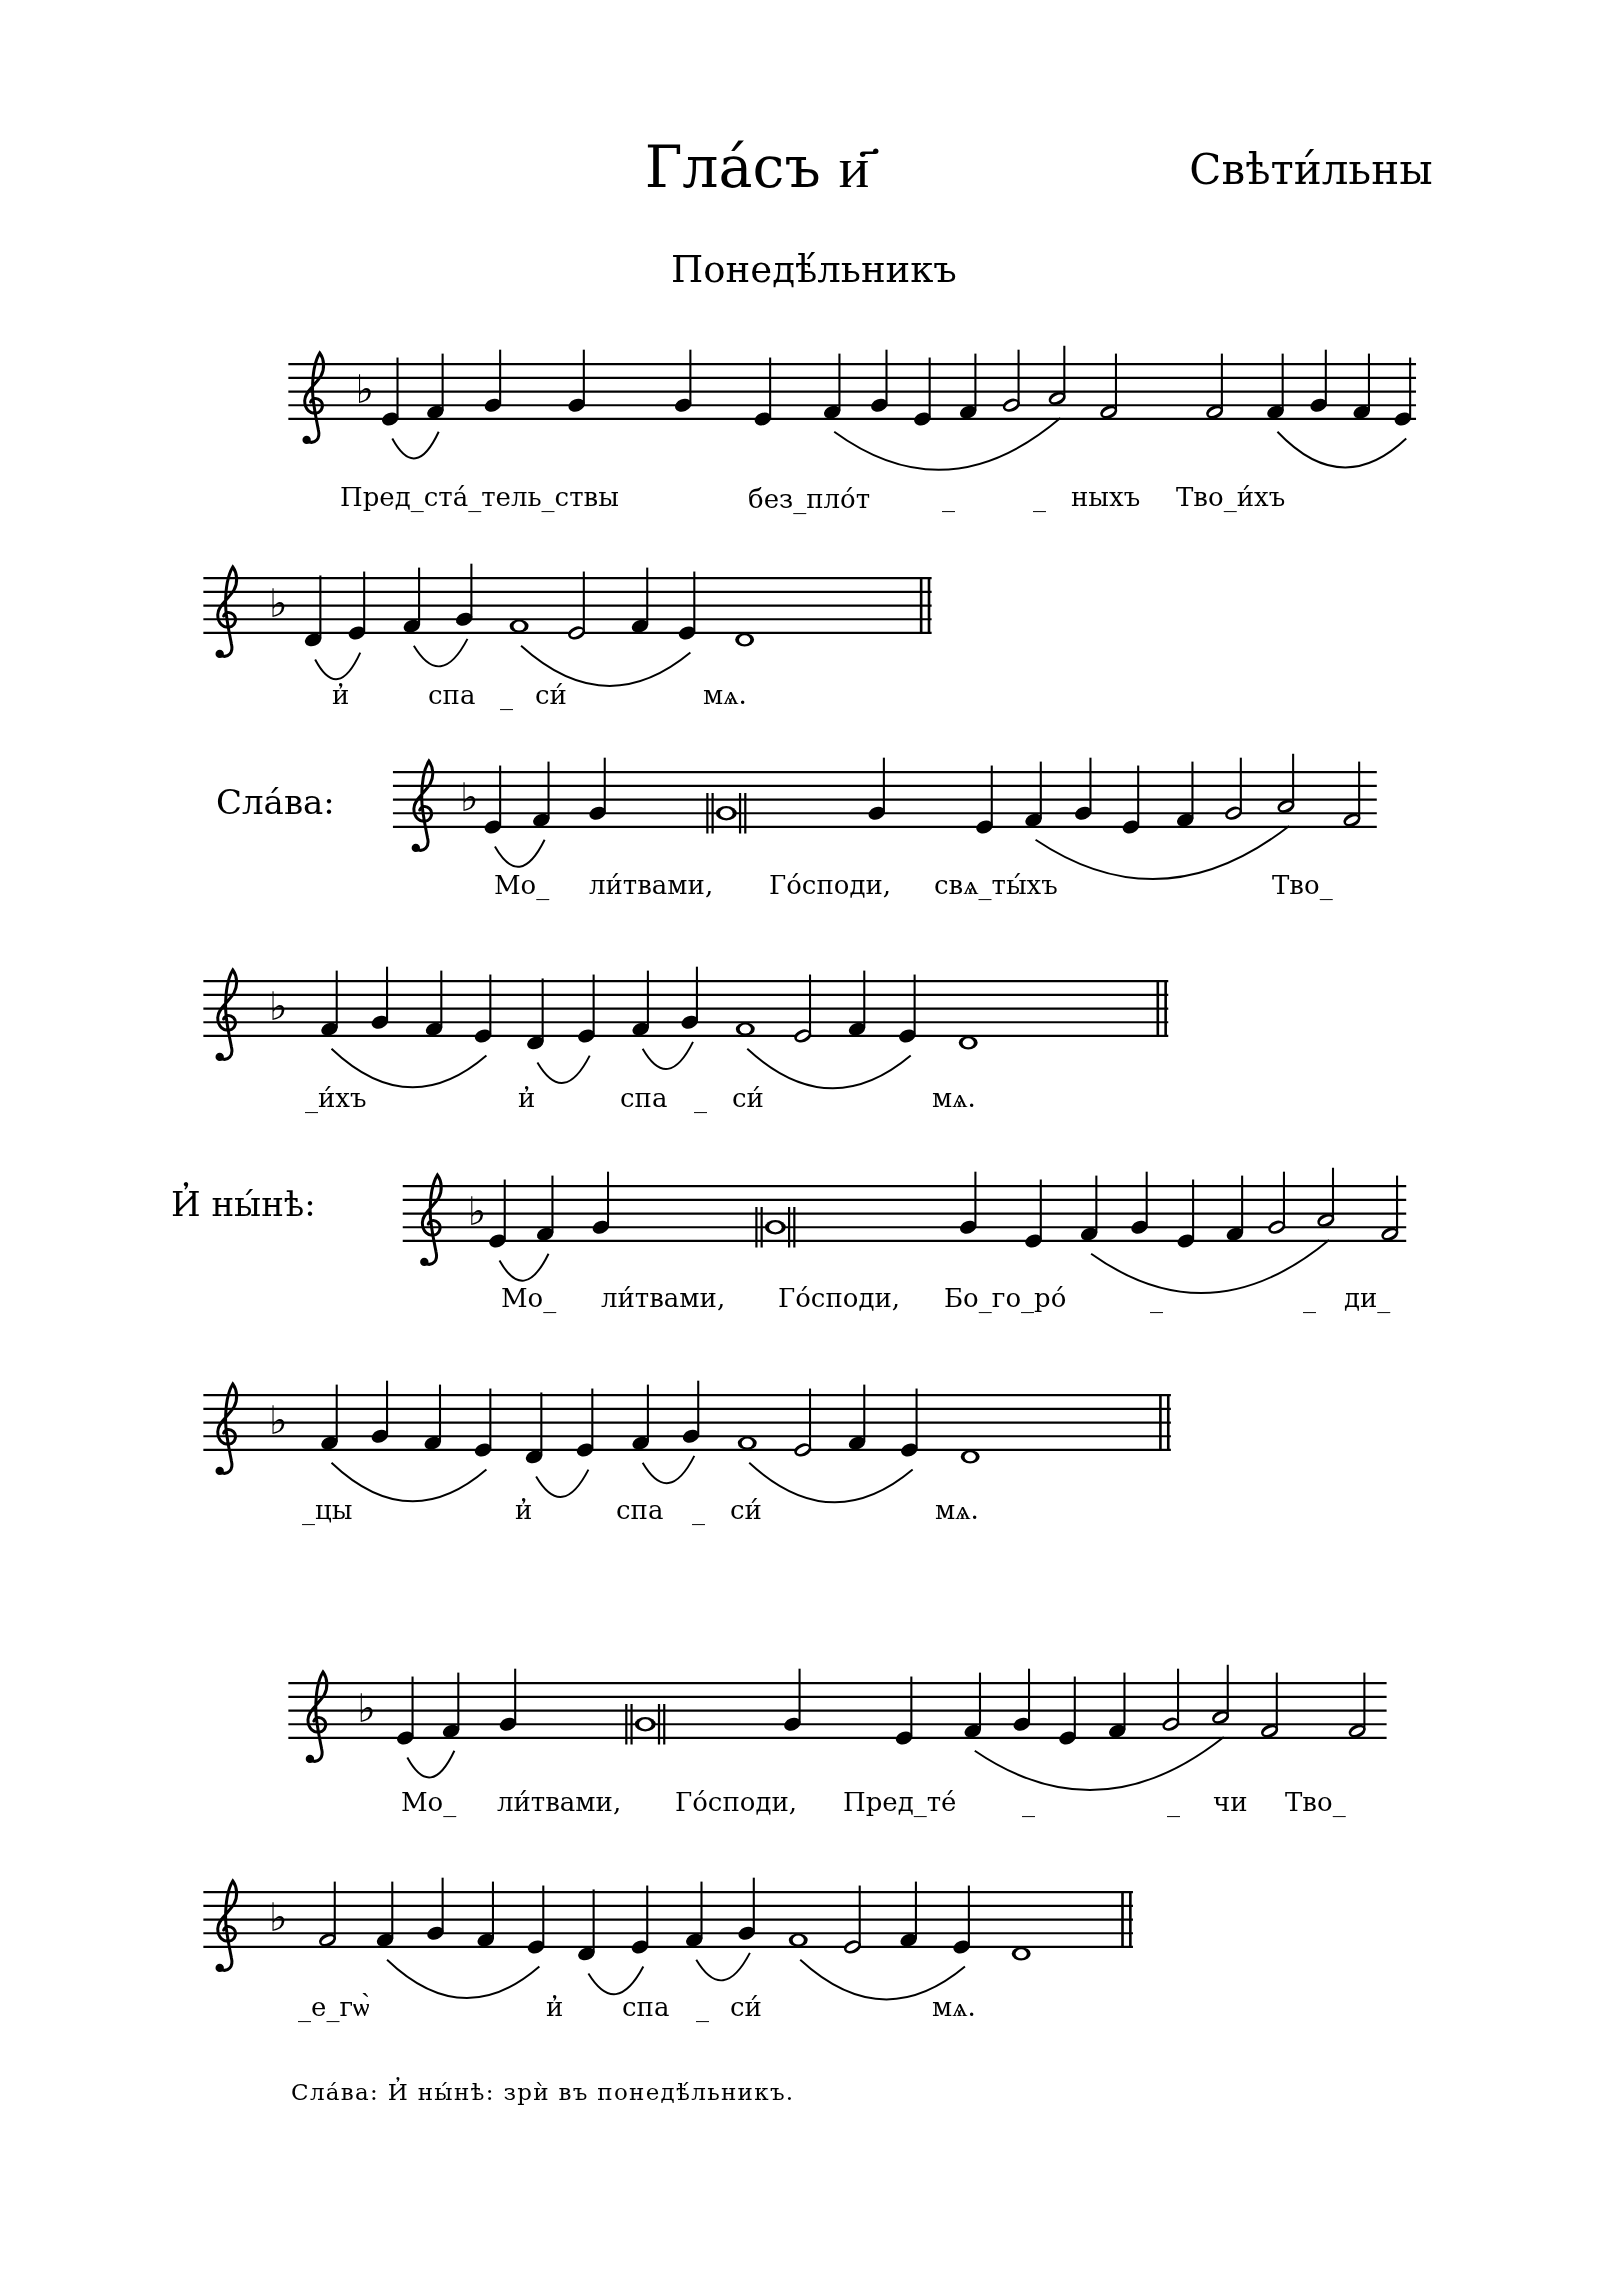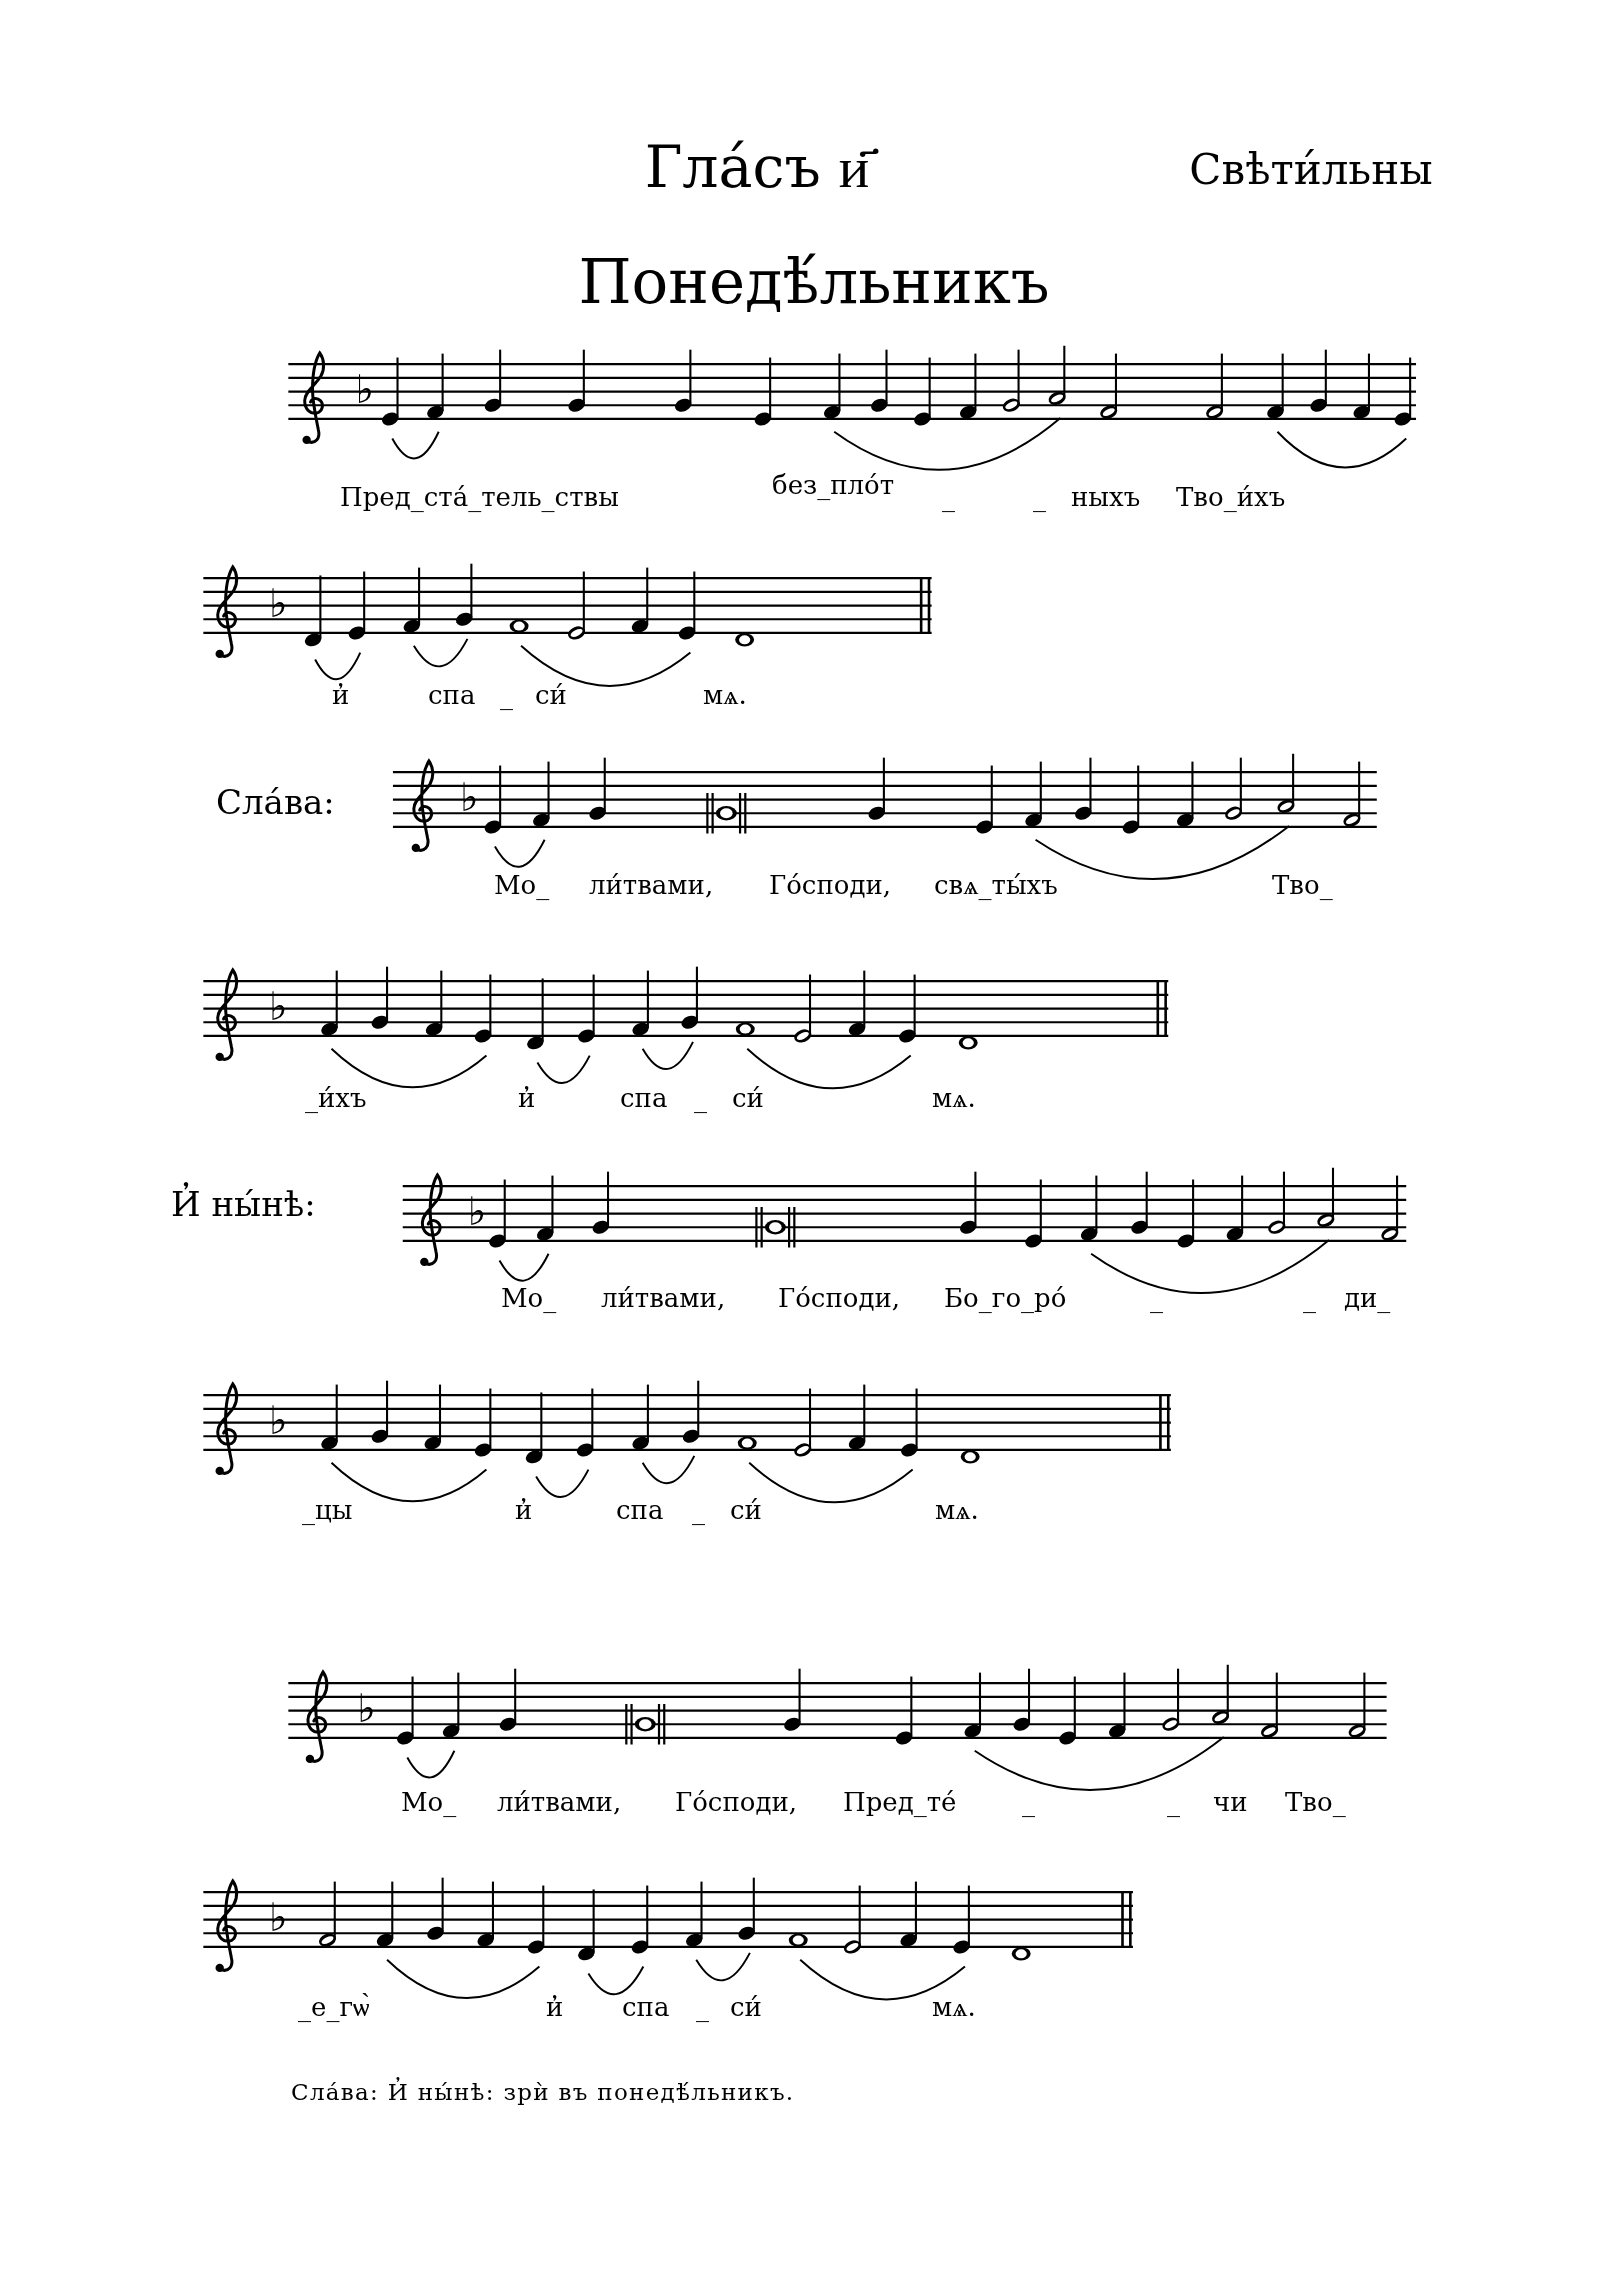--- a/index.html
+++ b/index.html
@@ -1,21 +1,21 @@
 <!DOCTYPE html>
 <html style="font-size:10.5px"><head>
 <meta charset="utf-8">
 <style>
   html,body{margin:0;padding:0;background:#fff;}
   #page{position:relative;width:1622px;height:2295px;background:#ffffff;color:#000;
         font-family:"DejaVu Serif", serif; overflow:hidden;}
   .t{position:absolute;white-space:nowrap;line-height:1;color:#000;}
   .header-left{font-size:57px;}
   .header-right{font-size:42px;}
-  .title{font-size:61px;}
+  .title{font-size:37px;}
   .syslabel{font-size:34px;}
   .lyric{font-size:26px;}
   .footer{font-size:23px;letter-spacing:1.3px;}
   .center{transform:translateX(-50%);}
   svg{position:absolute;left:0;}
 </style>
 </head>
 <body>
 
 <div id="page">
@@ -108,21 +108,21 @@
       </g>
       <g>
         <ellipse cx="2145" cy="641" rx="13" ry="9.3" fill="#000" transform="rotate(-21 2145 641)"></ellipse>
         <line x1="2156" y1="639" x2="2156" y2="547" stroke="#000" stroke-width="3.2"></line>
       </g>
       <path d="M 599,671 Q 634.5,736.62 670,660.5" fill="none" stroke="#000" stroke-width="3"></path>
       <path d="M 1275,660.5 Q 1448,786.62 1621,639.5" fill="none" stroke="#000" stroke-width="3"></path>
       <path d="M 1953,660.5 Q 2051.5,764.34 2150,671" fill="none" stroke="#000" stroke-width="3"></path>
     </svg>
     <div class="t lyric" style="left: 340px; top: 484px;">Пред_ста́_тель_ствы</div>
-    <div class="t lyric" style="left: 748px; top: 472px; margin-left: 24px;">без_пло́т</div>
+    <div class="t lyric" style="left: 748px; top: 486px;">без_пло́т</div>
     <div class="t lyric" style="left: 942px; top: 484px;">_</div>
     <div class="t lyric" style="left: 1033px; top: 484px;">_</div>
     <div class="t lyric" style="left: 1071px; top: 484px;">ныхъ</div>
     <div class="t lyric" style="left: 1176px; top: 484px;">Тво_и́хъ</div>
     <svg width="1622" height="219" viewBox="0 734 2479 335" style="top: 480px;">
       <line x1="310" y1="884" x2="1424" y2="884" stroke="#000" stroke-width="3.4"></line>
       <line x1="310" y1="905" x2="1424" y2="905" stroke="#000" stroke-width="3.4"></line>
       <line x1="310" y1="926" x2="1424" y2="926" stroke="#000" stroke-width="3.4"></line>
       <line x1="310" y1="947" x2="1424" y2="947" stroke="#000" stroke-width="3.4"></line>
       <line x1="310" y1="968" x2="1424" y2="968" stroke="#000" stroke-width="3.4"></line>

